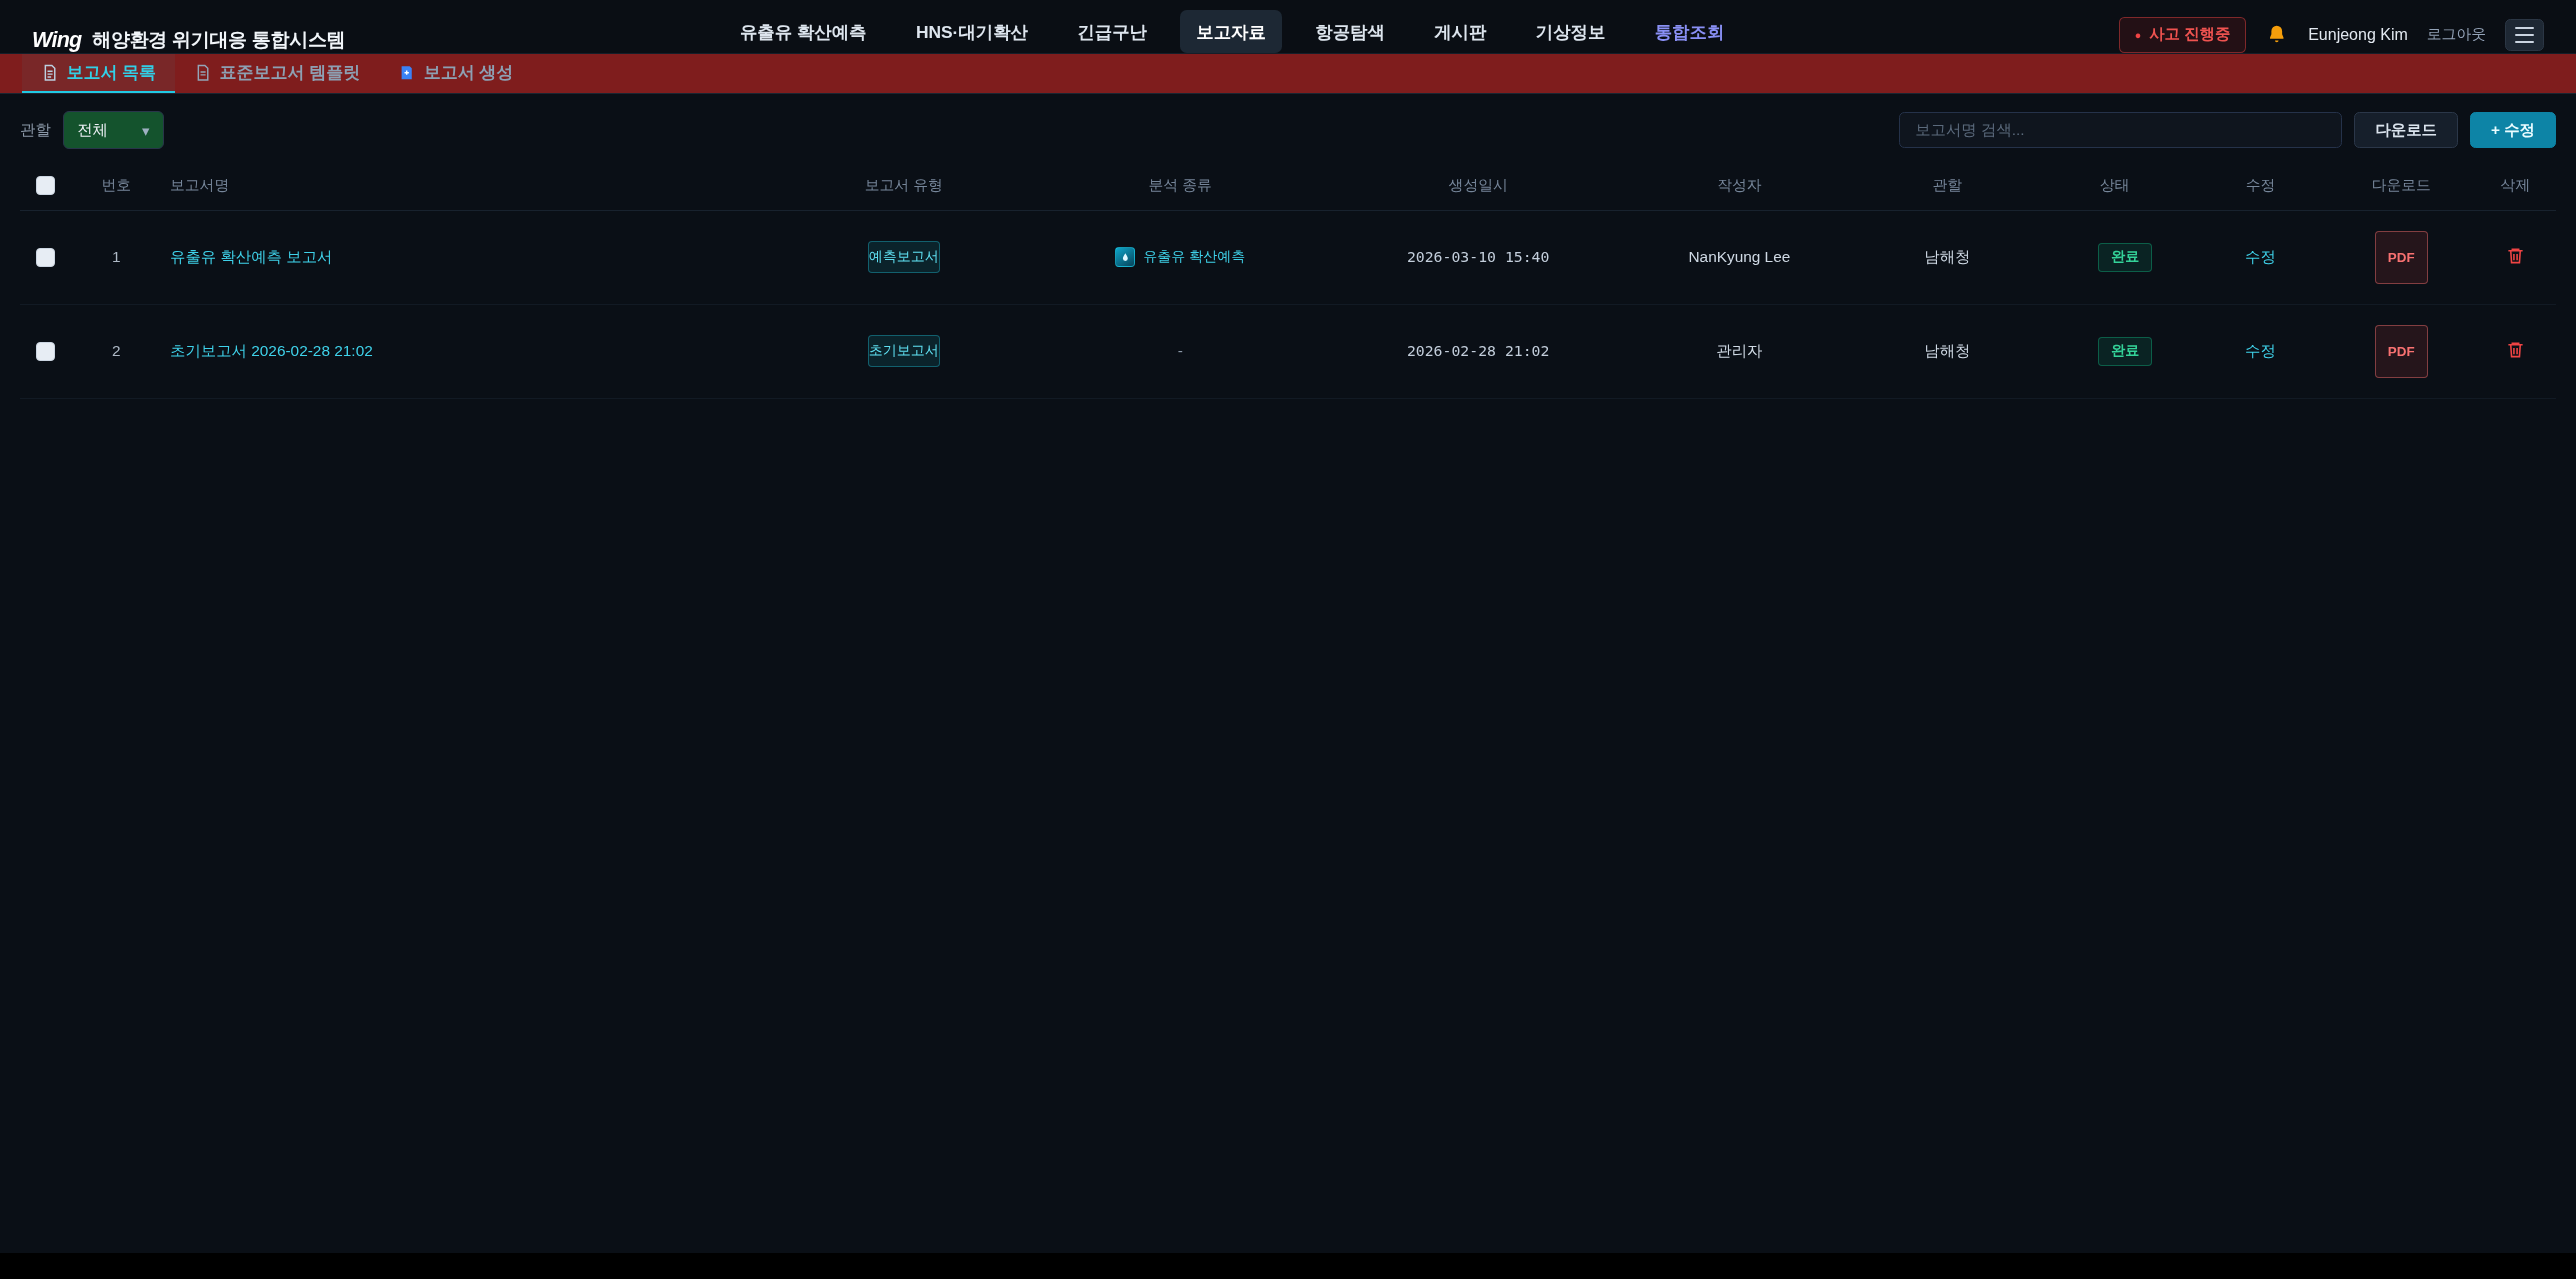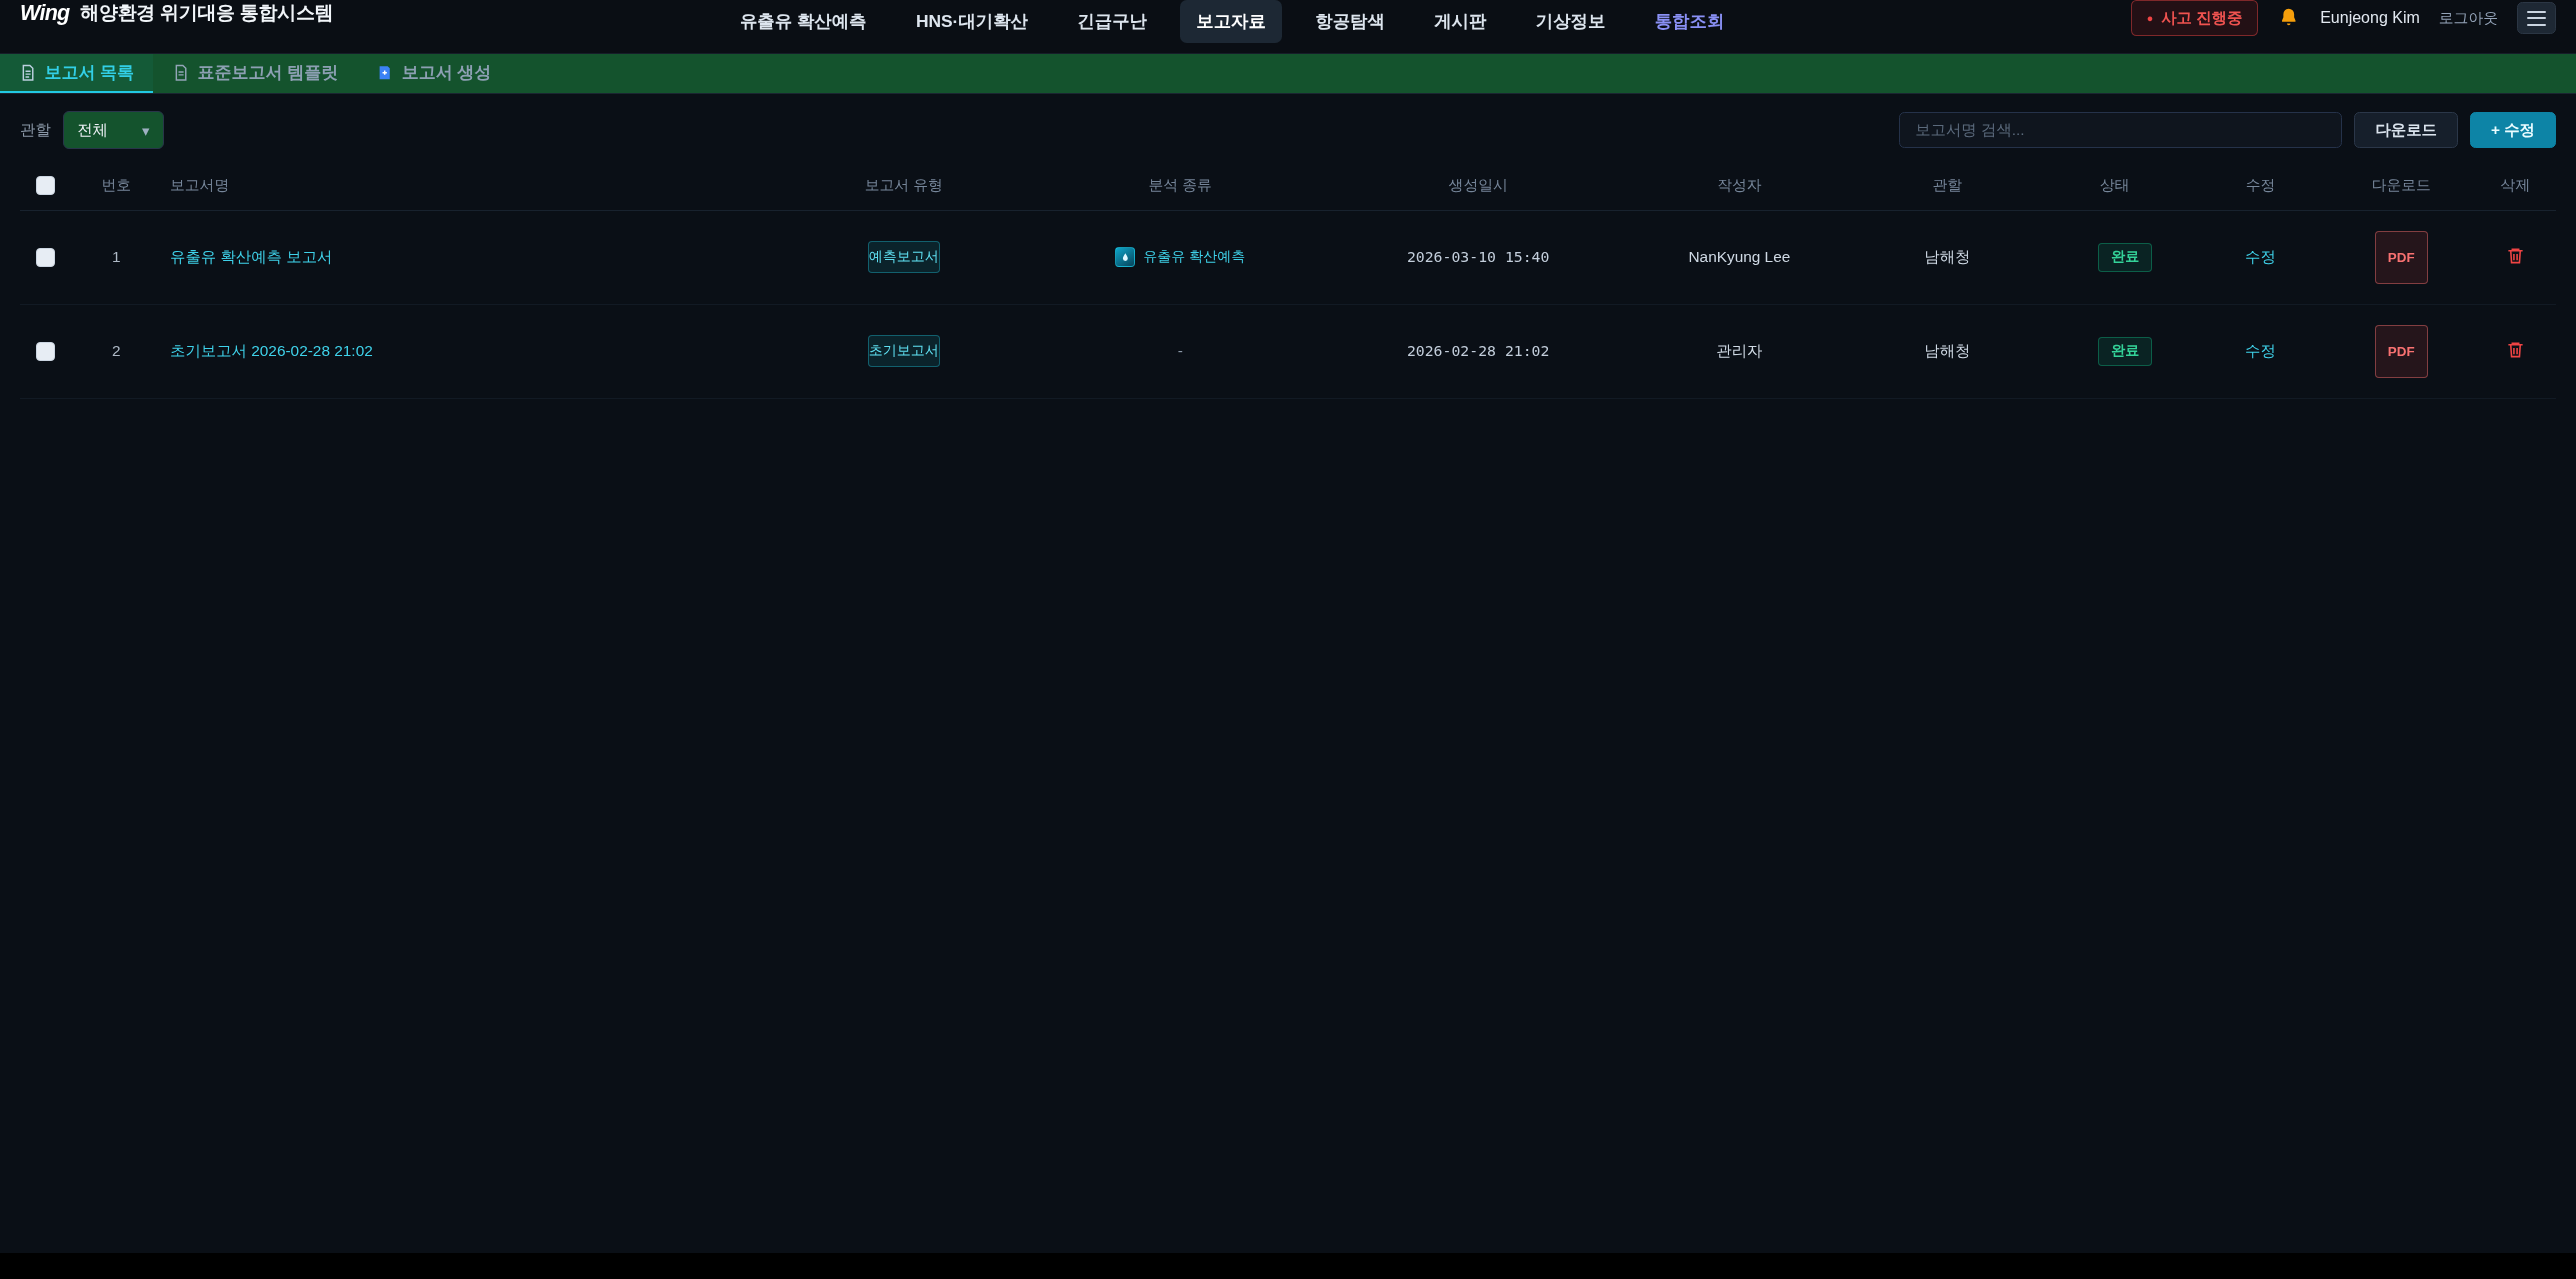--- a/index.html
+++ b/index.html
@@ -8,21 +8,21 @@
     font-family:"Liberation Sans", sans-serif;
     width:2576px; height:1279px; overflow:hidden;
     color:#dbe4ee;
   }
   .app { width:2576px; height:1253px; background:#0a0f16; display:flex; flex-direction:column; }
 
   
   .topbar {
     height:54px; flex:0 0 54px; background:#0a0e14;
     border-bottom:0.7px solid #161e29;
-    display:flex; align-items:flex-start; padding:0 20px;
+    display:flex; align-items:flex-end; padding:0 32px;
   }
   .brand { display:flex; align-items:center; gap:10.7px; cursor:pointer; }
   .logo { font-size:21.5px; font-weight:800; font-style:italic; color:#ffffff; letter-spacing:-0.7px; }
   .brand-title { font-size:19px; font-weight:700; color:#f1f5f9; letter-spacing:-0.3px; }
   .nav { display:flex; align-items:center; gap:17.4px; margin:0 auto; }
   .nav-item {
     font-size:17.4px; font-weight:600; color:#dde5ee; padding:9.4px 16px;
     border-radius:6.7px; cursor:pointer; white-space:nowrap;
   }
   .nav-item.active { background:#1d2834; color:#ffffff; }
@@ -39,22 +39,22 @@
   .user-name { font-size:16px; color:#e2e8f0; white-space:nowrap; cursor:pointer; }
   .logout { font-size:14.8px; color:#94a3b8; white-space:nowrap; cursor:pointer; }
   .hamburger {
     width:39px; height:32px; background:#1e2834; border:0.7px solid #2b3644; border-radius:5.4px;
     display:flex; flex-direction:column; justify-content:center; gap:4.7px; padding:0 8.7px; cursor:pointer;
   }
   .hamburger i { display:block; height:2px; background:#cbd5e1; border-radius:1.3px; }
 
   
   .tabbar {
-    height:40px; flex:0 0 40px; background:#14532d; border-bottom:0.7px solid #1b2531;
-    display:flex; align-items:stretch; padding:0 0;
+    height:40px; flex:0 0 40px; background:#7f1d1d; border-bottom:0.7px solid #1b2531;
+    display:flex; align-items:stretch; padding:0 22px;
   }
   .tab {
     display:flex; align-items:center; gap:8px; padding:0 19px;
     font-size:17px; font-weight:600; color:#8da0b3; cursor:pointer;
     border-bottom:2.7px solid transparent;
   }
   .tab.active { color:#32cfe6; border-bottom-color:#22c9e3; background:rgba(34,201,227,0.06); }
   .tab svg { display:block; }
 
   

